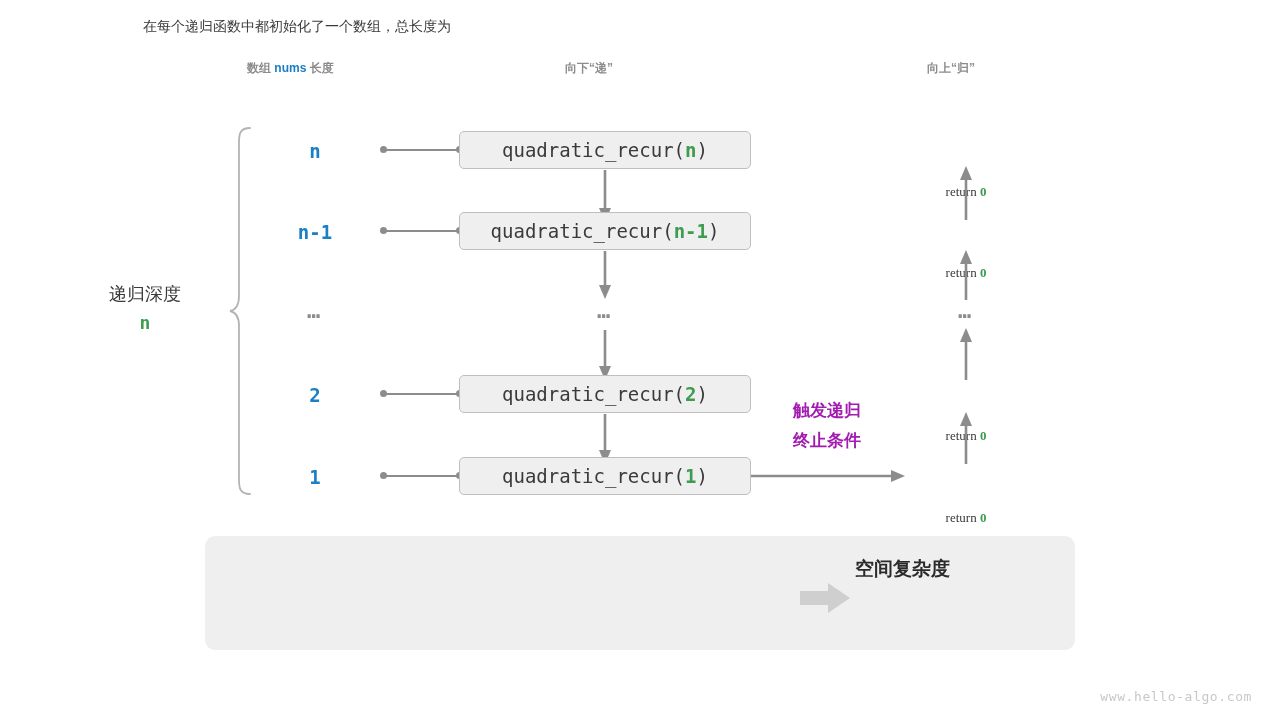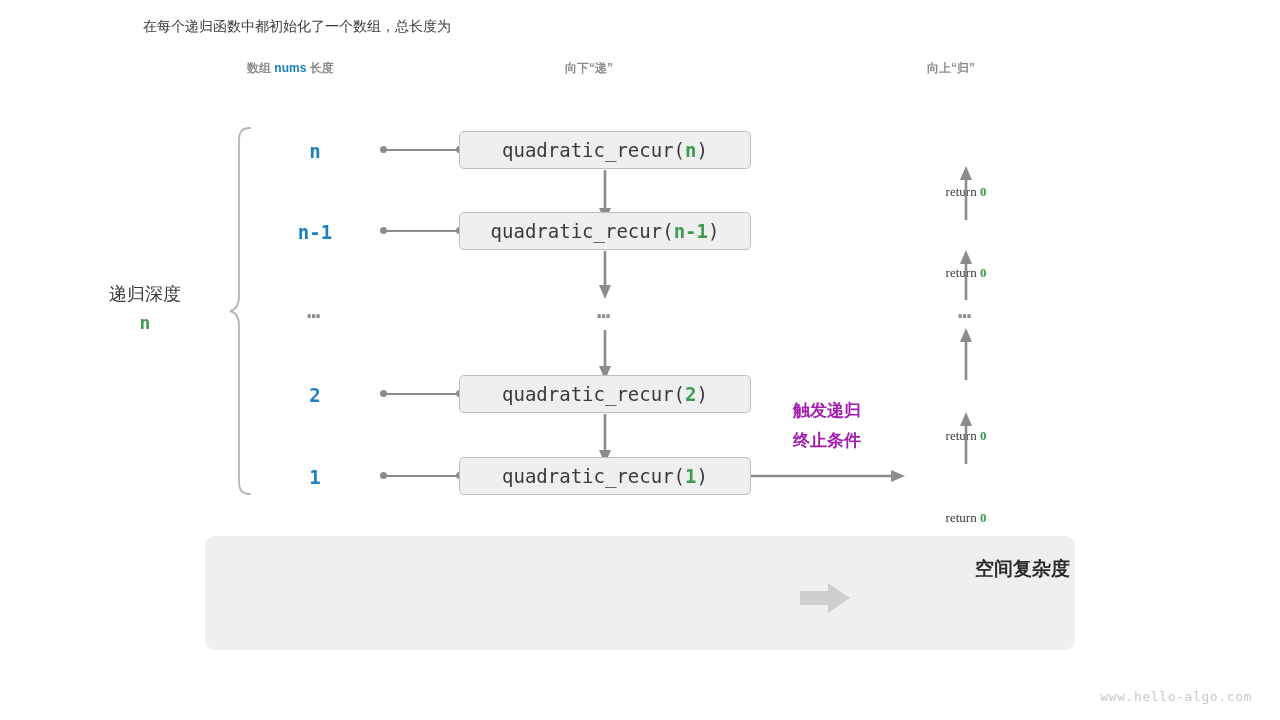--- a/index.html
+++ b/index.html
@@ -148,21 +148,21 @@
     font-weight: bold;
     color: #6b6b6b;
     white-space: nowrap;
   }
   #sum-formula .b { color: #1b7fc4; }
   #sum-arrow { position: absolute; left: 800px; top: 582px; }
   #sum-right {
     position: absolute;
     left: 855px; top: 556px;
     width: 215px;
-    text-align: right;
+    text-align: left;
   }
   #sum-right .title {
     font-size: 19px; font-weight: bold; color: #2b2b2b;
     white-space: nowrap;
   }
   #sum-right .value {
     margin-top: 9px;
     font-size: 21px; font-weight: bold; color: #eb5b1e;
     white-space: nowrap;
   }

